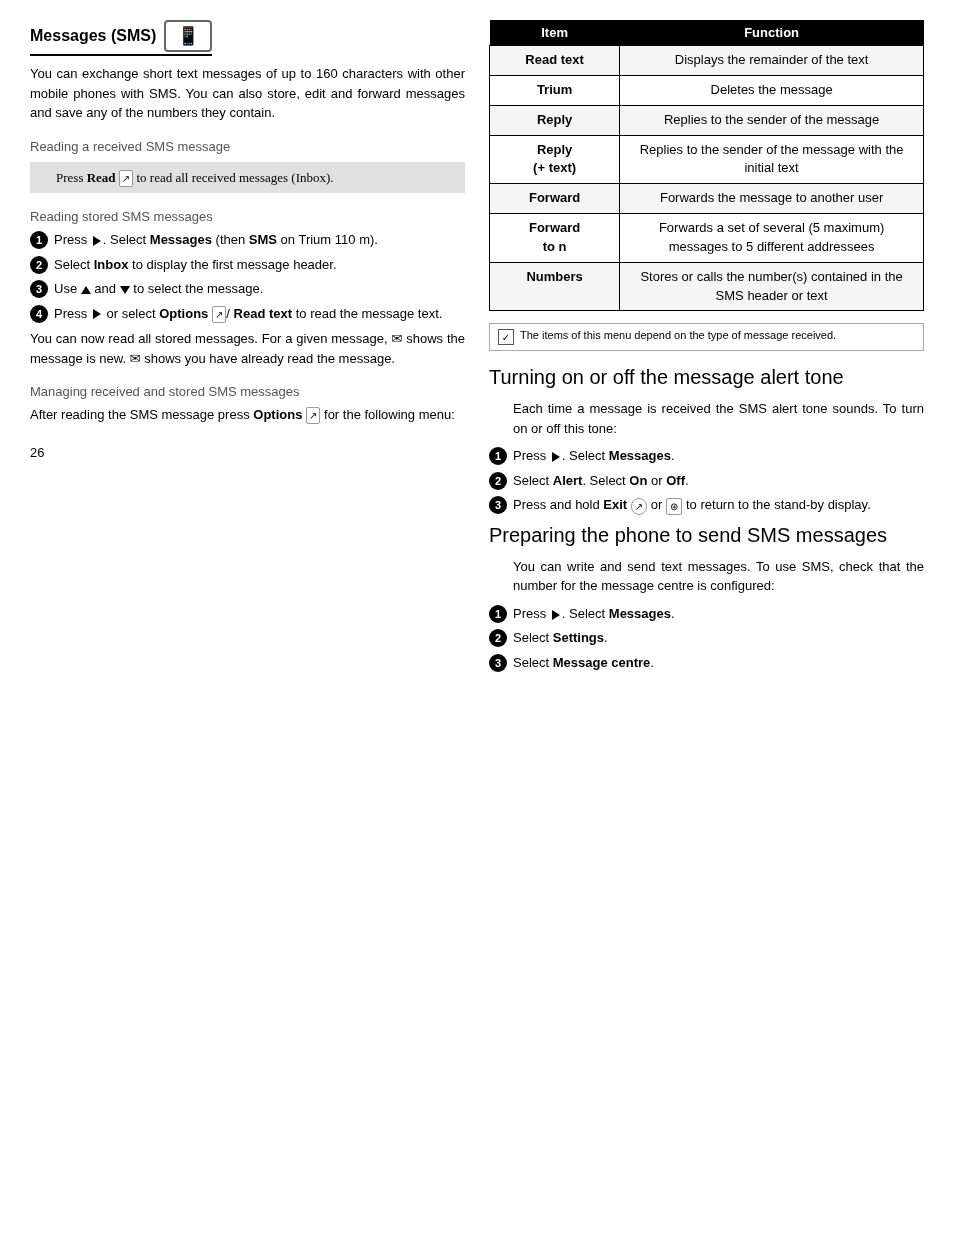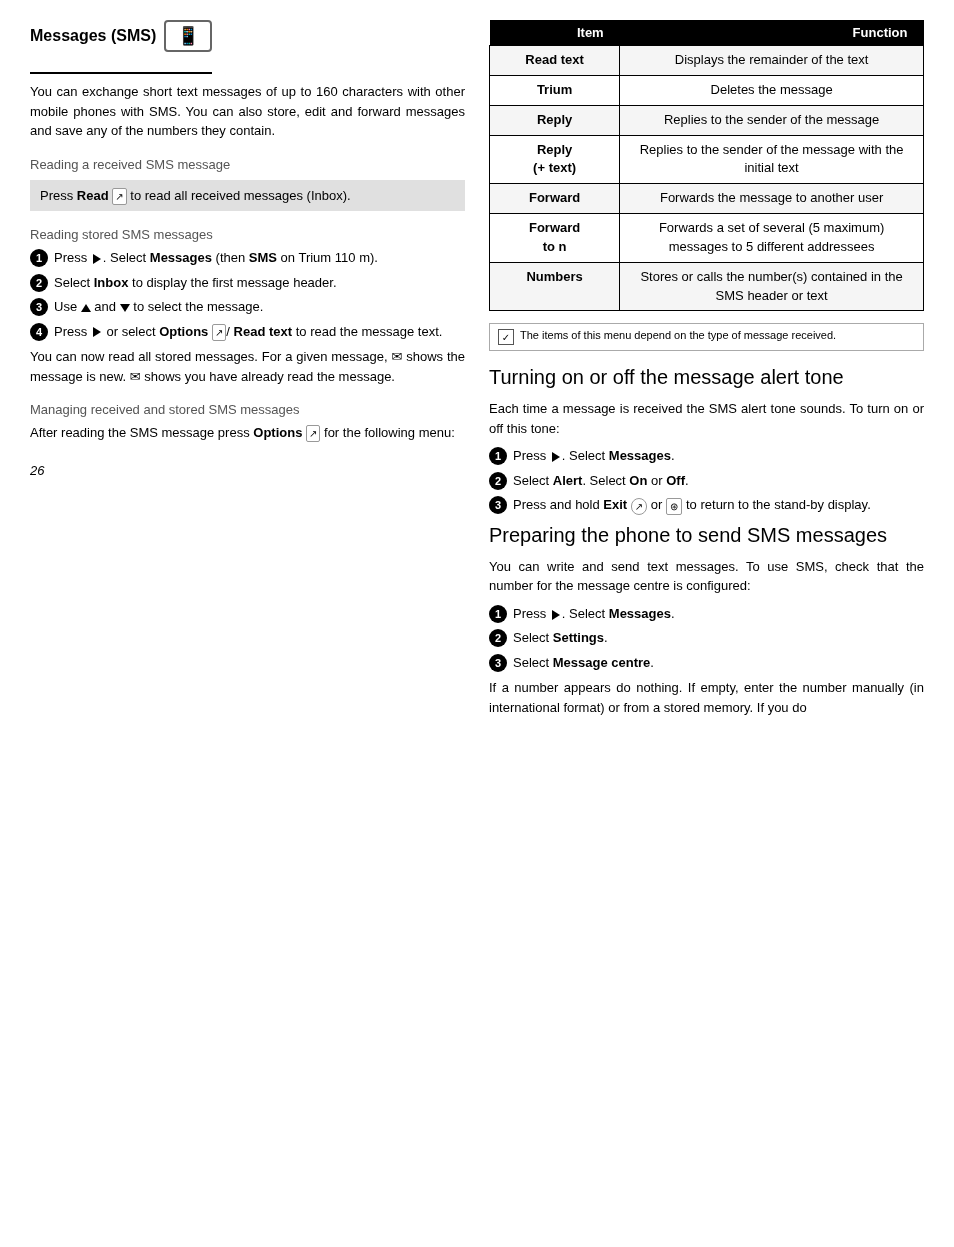--- a/index.html
+++ b/index.html
@@ -27,21 +27,21 @@
     }
     
     .section-title {
       font-size: 16px;
       font-weight: bold;
       border-bottom: 2px solid #000;
       display: inline-flex;
       align-items: center;
       gap: 8px;
       margin-bottom: 8px;
-      padding-bottom: 20px;
+      padding-bottom: 2px;
     }
     .phone-icon {
       width: 48px;
       height: 32px;
       border: 2px solid #666;
       border-radius: 4px;
       display: inline-flex;
       align-items: center;
       justify-content: center;
       font-size: 18px;
@@ -53,24 +53,25 @@
       margin-bottom: 10px;
     }
     .subsection-title {
       font-size: 13px;
       color: #555;
       margin-top: 16px;
       margin-bottom: 6px;
     }
     .highlight-box {
       background: #e0e0e0;
-      padding: 6px 10px;
+      padding: 6px 26px;
       margin: 8px 0;
       font-size: 13px;
       line-height: 1.5;
+      font-family: Liberation Serif, serif;
     }
     .numbered-list {
       margin: 6px 0 6px 0;
     }
     .numbered-item {
       display: flex;
       align-items: flex-start;
       margin-bottom: 5px;
       gap: 6px;
     }
@@ -126,34 +127,33 @@
       background: #fff;
       border: 1px solid #999;
       border-radius: 2px;
       font-size: 10px;
       padding: 0 2px;
       vertical-align: middle;
     }
     .page-num {
       margin-top: 20px;
       font-size: 13px;
-      font-style: italic;
     }
     
     .sms-table {
       width: 100%;
       border-collapse: collapse;
       margin-bottom: 12px;
       font-size: 13px;
     }
     .sms-table th {
       background: #000;
       color: #fff;
       padding: 5px 16px;
-      text-align: right;
+      text-align: center;
       font-weight: bold;
     }
     .sms-table td {
       border: 1px solid #000;
       padding: 5px 8px;
       vertical-align: top;
       line-height: 1.45;
       text-align: center;
     }
     .sms-table td.item-col {
@@ -191,20 +191,21 @@
       font-size: 20px;
       font-weight: normal;
       margin-bottom: 8px;
       line-height: 1.4;
     }
     .right-body {
       font-size: 13px;
       line-height: 1.5;
       text-align: justify;
       margin-bottom: 8px;
+      margin-left: 24px;
     }
     .exit-icon {
       display: inline-block;
       background: #fff;
       border: 1px solid #999;
       border-radius: 10px;
       font-size: 10px;
       padding: 0 3px;
       vertical-align: middle;
     }
@@ -342,15 +343,14 @@
       <div class="numbered-item">
         <div class="numbered-circle">2</div>
         <div class="numbered-text">Select <strong>Settings</strong>.</div>
       </div>
       <div class="numbered-item">
         <div class="numbered-circle">3</div>
         <div class="numbered-text">Select <strong>Message centre</strong>.</div>
       </div>
     </div>
 
-    <p class="right-body">If a number appears do nothing. If empty, enter the number manually (in international format) or from a stored memory. If you do</p>
   </div>
 </div>
 
 </body></html>

